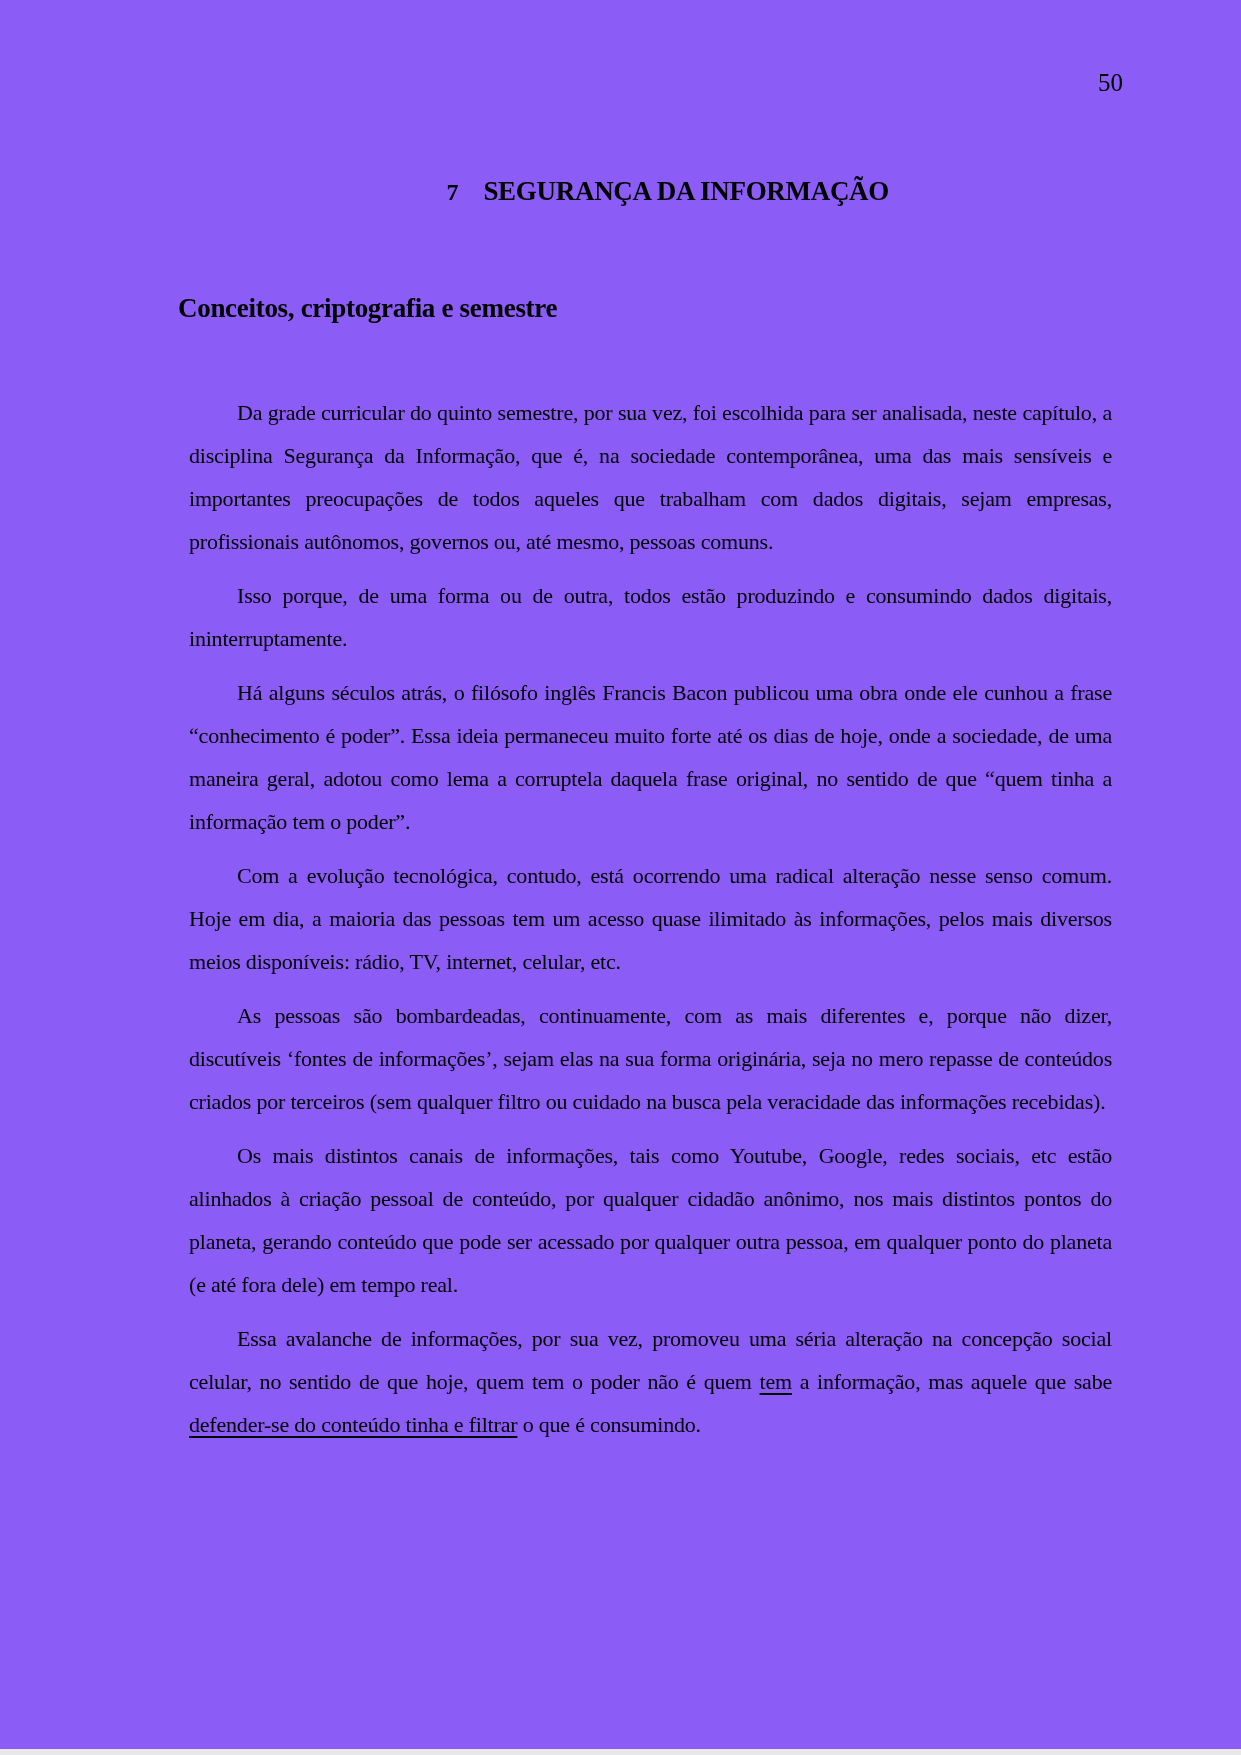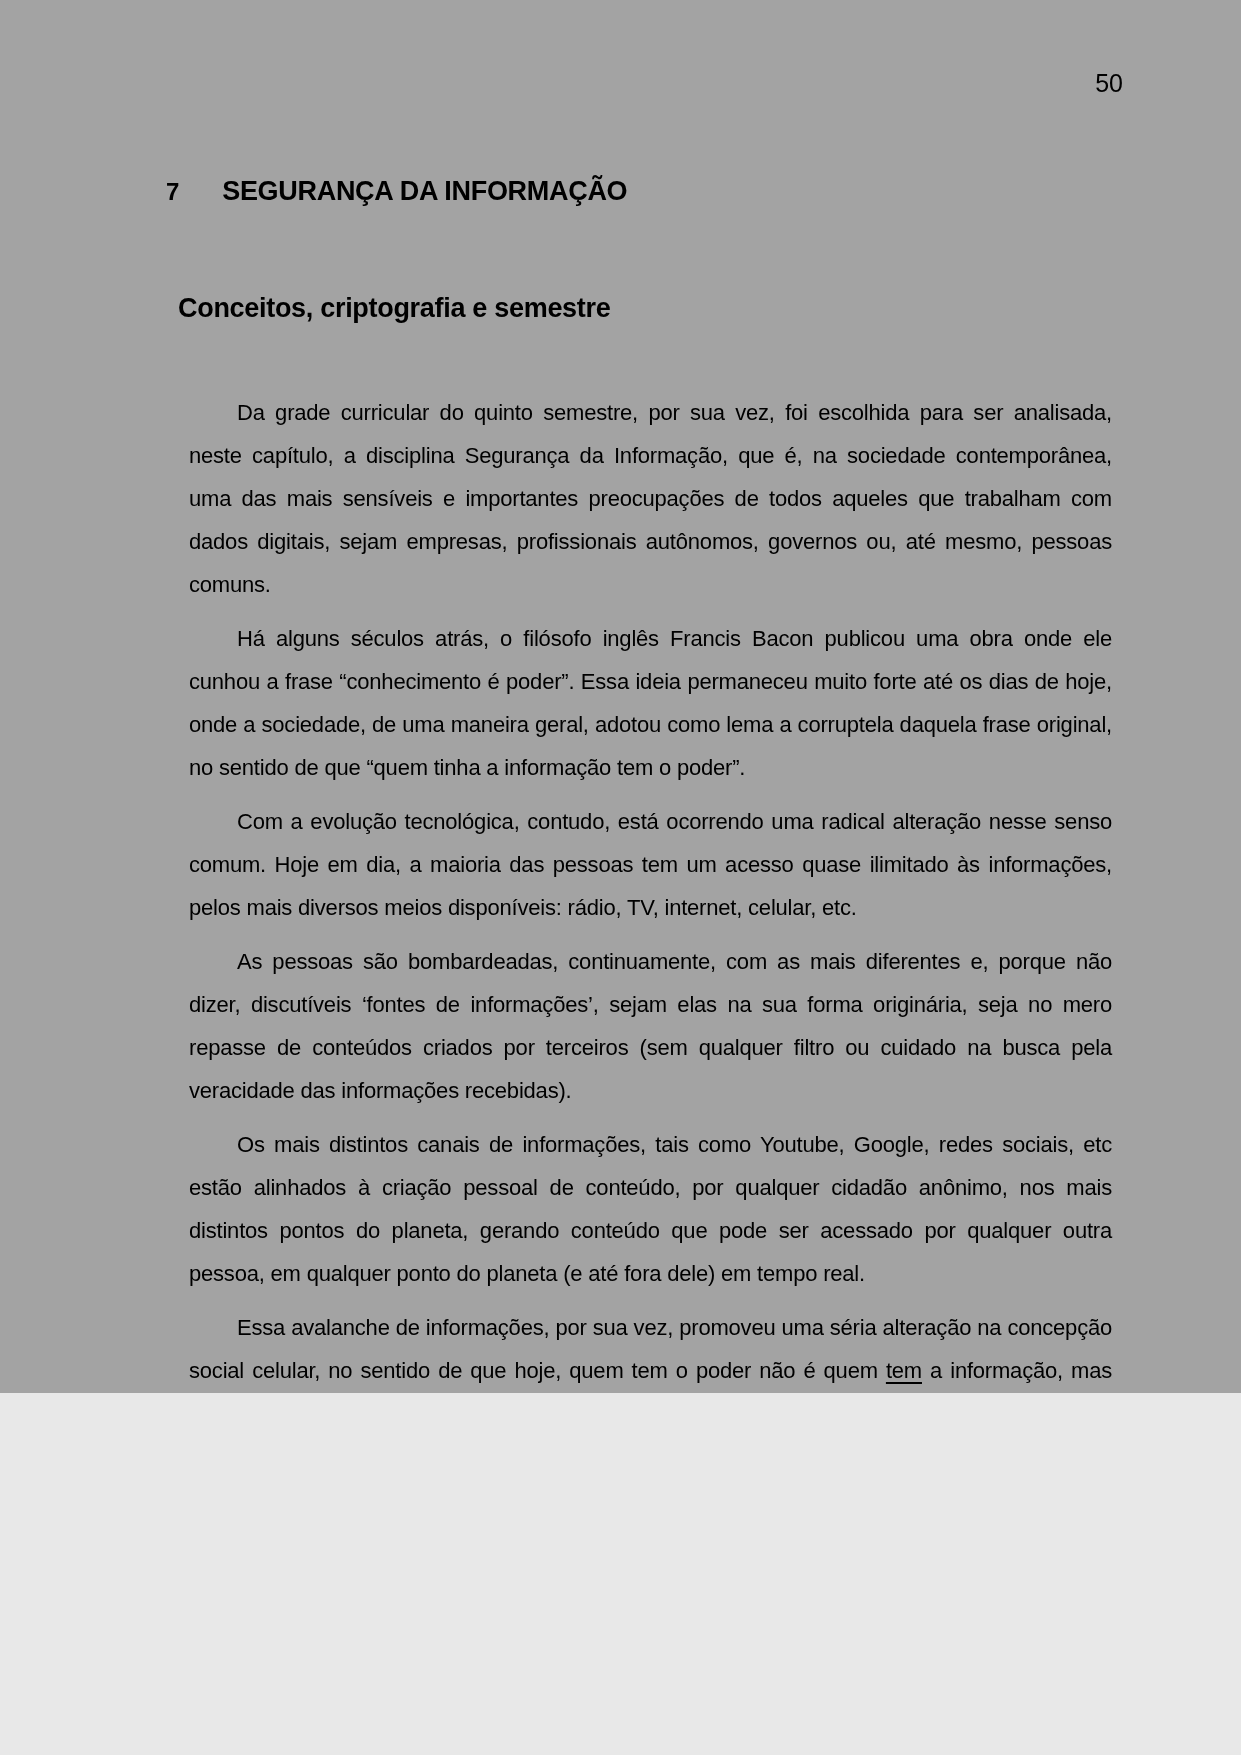--- a/index.html
+++ b/index.html
@@ -3,44 +3,45 @@
 <meta charset="utf-8">
 <style>
   html, body {
     margin: 0;
     padding: 0;
     background: #e8e8e8;
   }
   .page {
     position: relative;
     width: 1241px;
-    height: 1393px;
-    background: #a3a3a3;
-    font-family: Liberation Sans, sans-serif;
+    height: 1749px;
+    background: #8b5cf6;
+    font-family: Liberation Serif, serif;
     color: #000000;
     overflow: hidden;
   }
   .page-number {
     position: absolute;
     top: 68px;
     right: 118px;
     font-size: 25px;
     line-height: 30px;
     color: #000000;
   }
   .chapter-heading {
     position: absolute;
     top: 170px;
-    left: 166px;
+    left: 186px;
     width: 945px;
     font-weight: bold;
     font-size: 27px;
     line-height: 43px;
     letter-spacing: -0.3px;
     white-space: nowrap;
+    text-align: center;
   }
   .chapter-num {
     display: inline-block;
     width: 49px;
     font-size: 24px;
   }
   .subheading {
     position: absolute;
     top: 287px;
     left: 178px;
@@ -81,20 +82,21 @@
 
   <div class="chapter-heading">
     <span class="chapter-num">7</span>
     <span class="chapter-title">SEGURANÇA DA INFORMAÇÃO</span>
   </div>
 
   <h2 class="subheading">Conceitos, criptografia e semestre</h2>
 
   <div class="body-text">
       <p><span>Da grade curricular do quinto semestre, por sua vez, foi escolhida para ser analisada, neste capítulo, a disciplina Segurança da Informação, que é, na sociedade contemporânea, uma das mais sensíveis e importantes preocupações de todos aqueles que trabalham com dados digitais, sejam empresas, profissionais autônomos, governos ou, até mesmo, pessoas comuns.</span></p>
+      <p><span>Isso porque, de uma forma ou de outra, todos estão produzindo e consumindo dados digitais, ininterruptamente.</span></p>
       <p><span>Há alguns séculos atrás, o filósofo inglês Francis Bacon publicou uma obra onde ele cunhou a frase “conhecimento é poder”. Essa ideia permaneceu muito forte até os dias de hoje, onde a sociedade, de uma maneira geral, adotou como lema a corruptela daquela frase original, no sentido de que “quem tinha a informação tem o poder”.</span></p>
       <p><span>Com a evolução tecnológica, contudo, está ocorrendo uma radical alteração nesse senso comum. Hoje em dia, a maioria das pessoas tem um acesso quase ilimitado às informações, pelos mais diversos meios disponíveis: rádio, TV, internet, celular, etc.</span></p>
       <p><span>As pessoas são bombardeadas, continuamente, com as mais diferentes e, porque não dizer, discutíveis ‘fontes de informações’, sejam elas na sua forma originária, seja no mero repasse de conteúdos criados por terceiros (sem qualquer filtro ou cuidado na busca pela veracidade das informações recebidas).</span></p>
       <p><span>Os mais distintos canais de informações, tais como Youtube, Google, redes sociais, etc estão alinhados à criação pessoal de conteúdo, por qualquer cidadão anônimo, nos mais distintos pontos do planeta, gerando conteúdo que pode ser acessado por qualquer outra pessoa, em qualquer ponto do planeta (e até fora dele) em tempo real.</span></p>
       <p><span>Essa avalanche de informações, por sua vez, promoveu uma séria alteração na concepção social celular, no sentido de que hoje, quem tem o poder não é quem </span><span class="u">tem</span><span> a informação, mas aquele que sabe </span><span class="u">defender-se do conteúdo tinha e filtrar</span><span> o que é consumindo.</span></p>
     </div>
 
 </div>
 
 </body></html>

